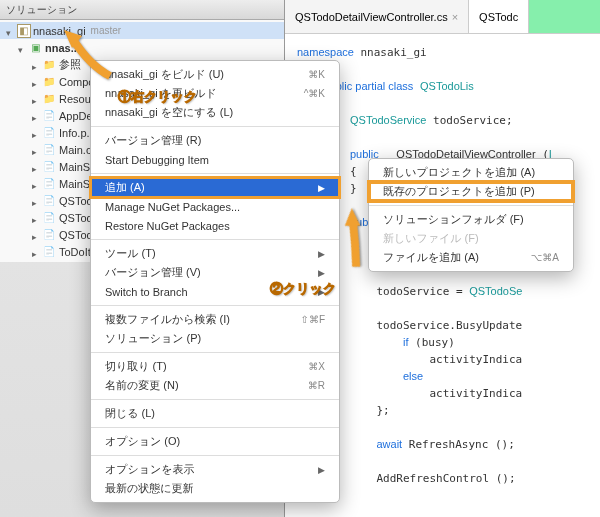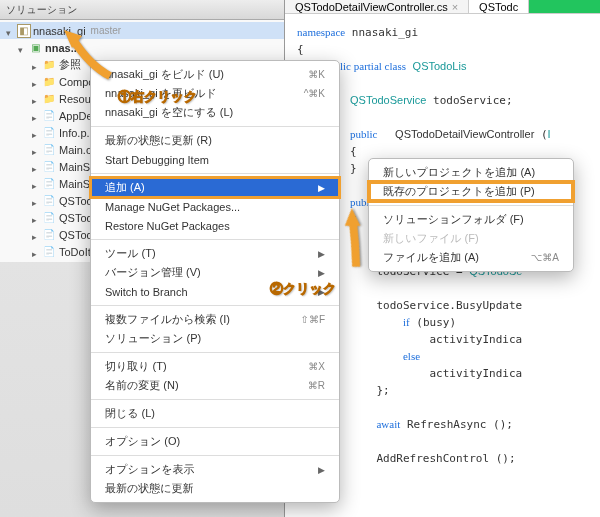--- a/index.html
+++ b/index.html
@@ -16,26 +16,26 @@
     .icon { width: 14px; height: 14px; display: inline-flex; align-items: center; justify-content: center; font-size: 10px; }
     .icon.solution { background: #fff; border: 1px solid #a96; color: #a96; }
     .icon.project { color: #5a5; }
     .icon.folder { color: #d9a52e; }
     .icon.file { color: #888; }
     .icon.cs { color: #4a8; }
     .tree-label { font-size: 11px; }
     .branch-text { color: #999; font-size: 10px; margin-left: 3px; }
     
     .editor-area { position: absolute; left: 285px; top: 0; right: 0; height: 517px; background: #fff; }
-    .tabs { height: 14px; display: flex; border-bottom: 1px solid #ccc; background: #22c55e; }
+    .tabs { height: 34px; display: flex; border-bottom: 1px solid #ccc; background: #86efac; }
     .tab { padding: 4px 10px; border-right: 1px solid #ccc; background: #f4f4f4; font-size: 10px; display: flex; align-items: center; gap: 4px; }
     .tab.active { background: #fff; }
     .tab-close { color: #999; font-size: 11px; cursor: pointer; }
     .code { padding: 10px 12px; font-family: Menlo, monospace; font-size: 11px; line-height: 1.55; white-space: pre; color: #333; }
-    .kw { color: #1e6fdc; font-family: Liberation Serif, serif; }
+    .kw { color: #1e6fdc; }
     .type { color: #1a9999; }
     .ident { color: #333; margin-left: 11px; }
     
     .context-menu { position: absolute; left: 90px; top: 60px; width: 250px; background: #fff; border: 1px solid #bbb; border-radius: 5px; box-shadow: 0 6px 20px rgba(0,0,0,0.3); padding: 4px 0; z-index: 10; }
     .menu-item { display: flex; align-items: center; justify-content: space-between; padding: 3px 14px; height: 19px; color: #333; }
     .menu-item.highlighted { background: #2a6ad4; color: #fff; position: relative; outline: 3px solid #f0a030; outline-offset: -1px; gap: 48px; }
     .menu-item.highlighted .submenu-arrow { color: #fff; }
     .menu-sep { height: 1px; background: #ddd; margin: 4px 0; }
     .shortcut { color: #888; font-size: 10px; }
     .submenu-arrow { color: #666; font-size: 9px; }
@@ -180,21 +180,21 @@
     </div>
   <div class="menu-item">
       <span>nnasaki_gi を再ビルド</span>
       <span class="shortcut">^⌘K</span>
     </div>
   <div class="menu-item">
       <span>nnasaki_gi を空にする (L)</span>
     </div>
   <div class="menu-sep"></div>
   <div class="menu-item">
-      <span>最新の状態に更新 (R)</span>
+      <span>バージョン管理 (R)</span>
     </div>
   <div class="menu-item">
       <span>Start Debugging Item</span>
     </div>
   <div class="menu-sep"></div>
   <div class="menu-item highlighted">
       <span>追加 (A)</span>
       <span class="submenu-arrow">▶</span>
     </div>
   <div class="menu-item">

